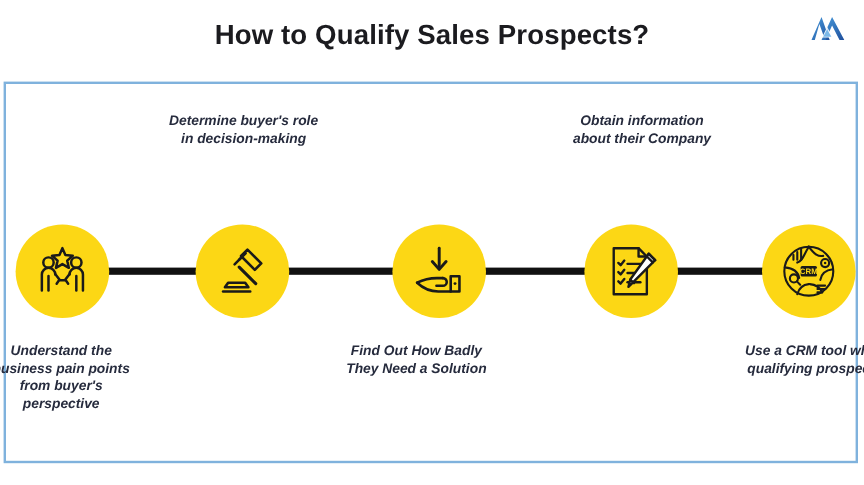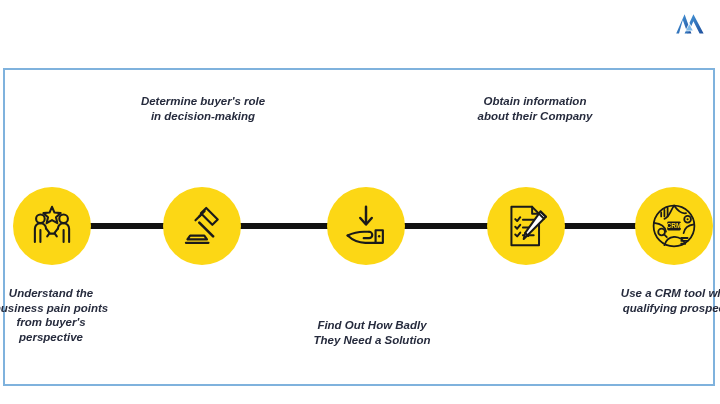--- a/index.html
+++ b/index.html
@@ -100,30 +100,31 @@
   #node-5 .node-circle { left: 630px; top: 117px; }
 
   
   #connector-1 { left: 84px;  width: 78px;  }
   #connector-2 { left: 234px; width: 92px;  }
   #connector-3 { left: 398px; width: 88px;  }
   #connector-4 { left: 558px; width: 76px;  }
 
   
   #label-1 { left: -18px;  top: 216px; }
-  #label-3 { left: 303px;  top: 216px; margin-top: 32px; }
+  #label-3 { left: 278px;  top: 216px; }
   #label-5 { left: 610px;  top: 216px; }
   #label-2 { left: 134px;  top: 24px;  }
   #label-4 { left: 466px;  top: 24px;  }
 </style>
 </head>
 <body>
 
 <div id="slide-header">
 
+  <div id="page-title">How to Qualify Sales Prospects?</div>
 
   <div id="brand-logo">
     <svg viewBox="0 0 28 26" width="28" height="26">
       <defs>
         <linearGradient id="lg" x1="0" y1="0" x2="1" y2="1">
           <stop offset="0%" stop-color="#4a9fe0"></stop>
           <stop offset="100%" stop-color="#1f4f9c"></stop>
         </linearGradient>
       </defs>
       <path d="M8.6 3.2 L15.4 22.4 L11.6 22.4 L6.8 9.0 L3.0 22.4 L0.2 22.4 Z" fill="url(#lg)"></path>

